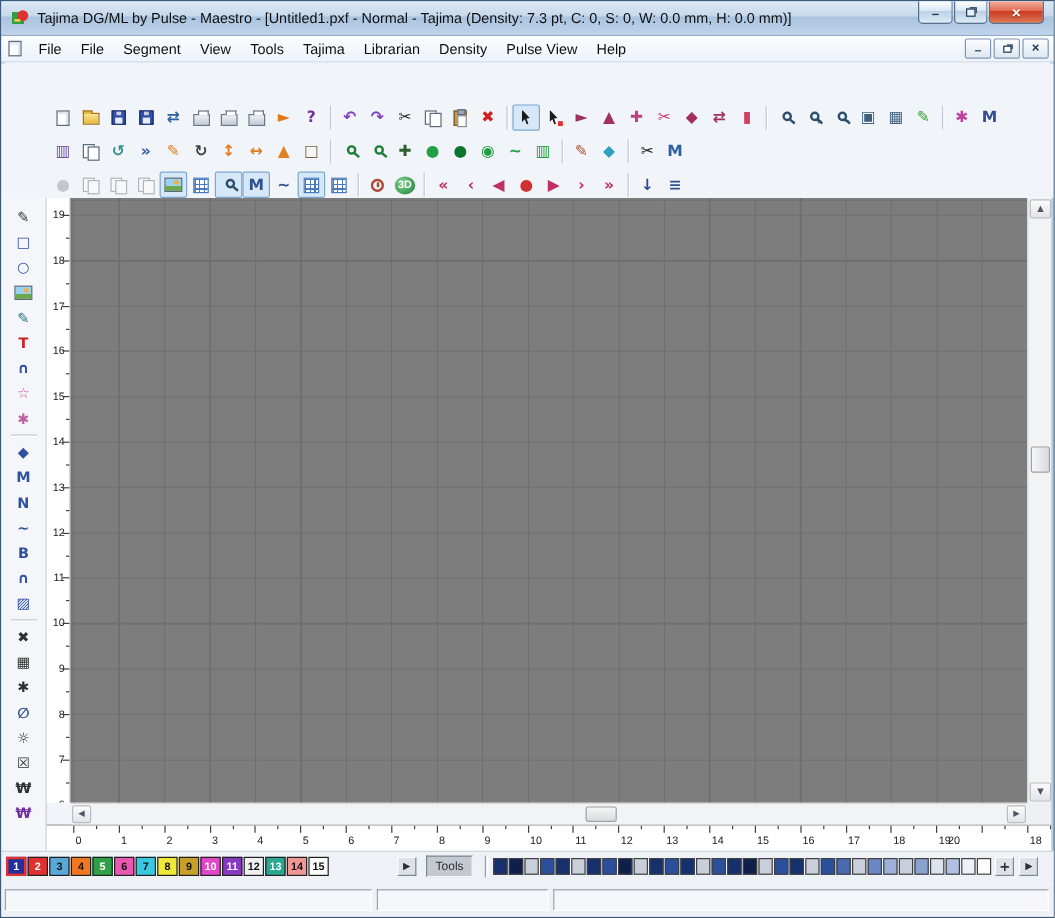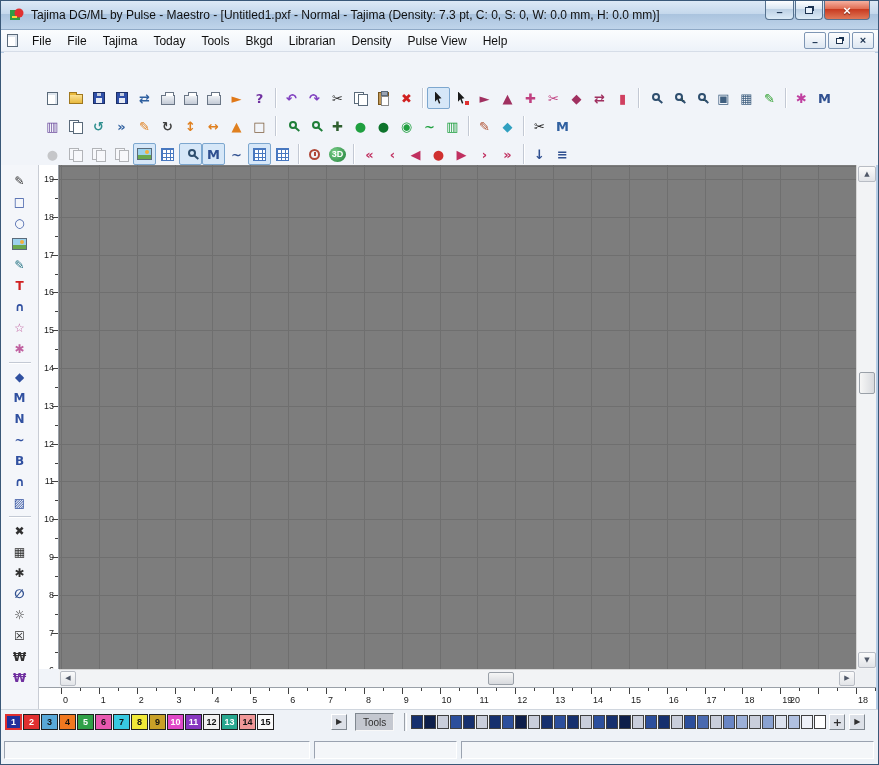--- a/index.html
+++ b/index.html
@@ -163,24 +163,24 @@
         <span class="cap-x">×</span>
       </div>
     </div>
   </div>
 
   <div class="menubar">
     <span class="ic-page menu-doc"></span>
     <div class="menu-items" id="menu-items">
         <div class="menu-item">File</div>
         <div class="menu-item">File</div>
+        <div class="menu-item">Segment</div>
+        <div class="menu-item">View</div>
+        <div class="menu-item">Tools</div>
         <div class="menu-item">Tajima</div>
-        <div class="menu-item">Today</div>
-        <div class="menu-item">Tools</div>
-        <div class="menu-item">Bkgd</div>
         <div class="menu-item">Librarian</div>
         <div class="menu-item">Density</div>
         <div class="menu-item">Pulse View</div>
         <div class="menu-item">Help</div>
       </div>
     <div class="mdibtns">
       <div class="mdibtn">
         <span class="mdi-min">–</span>
       </div>
       <div class="mdibtn">

